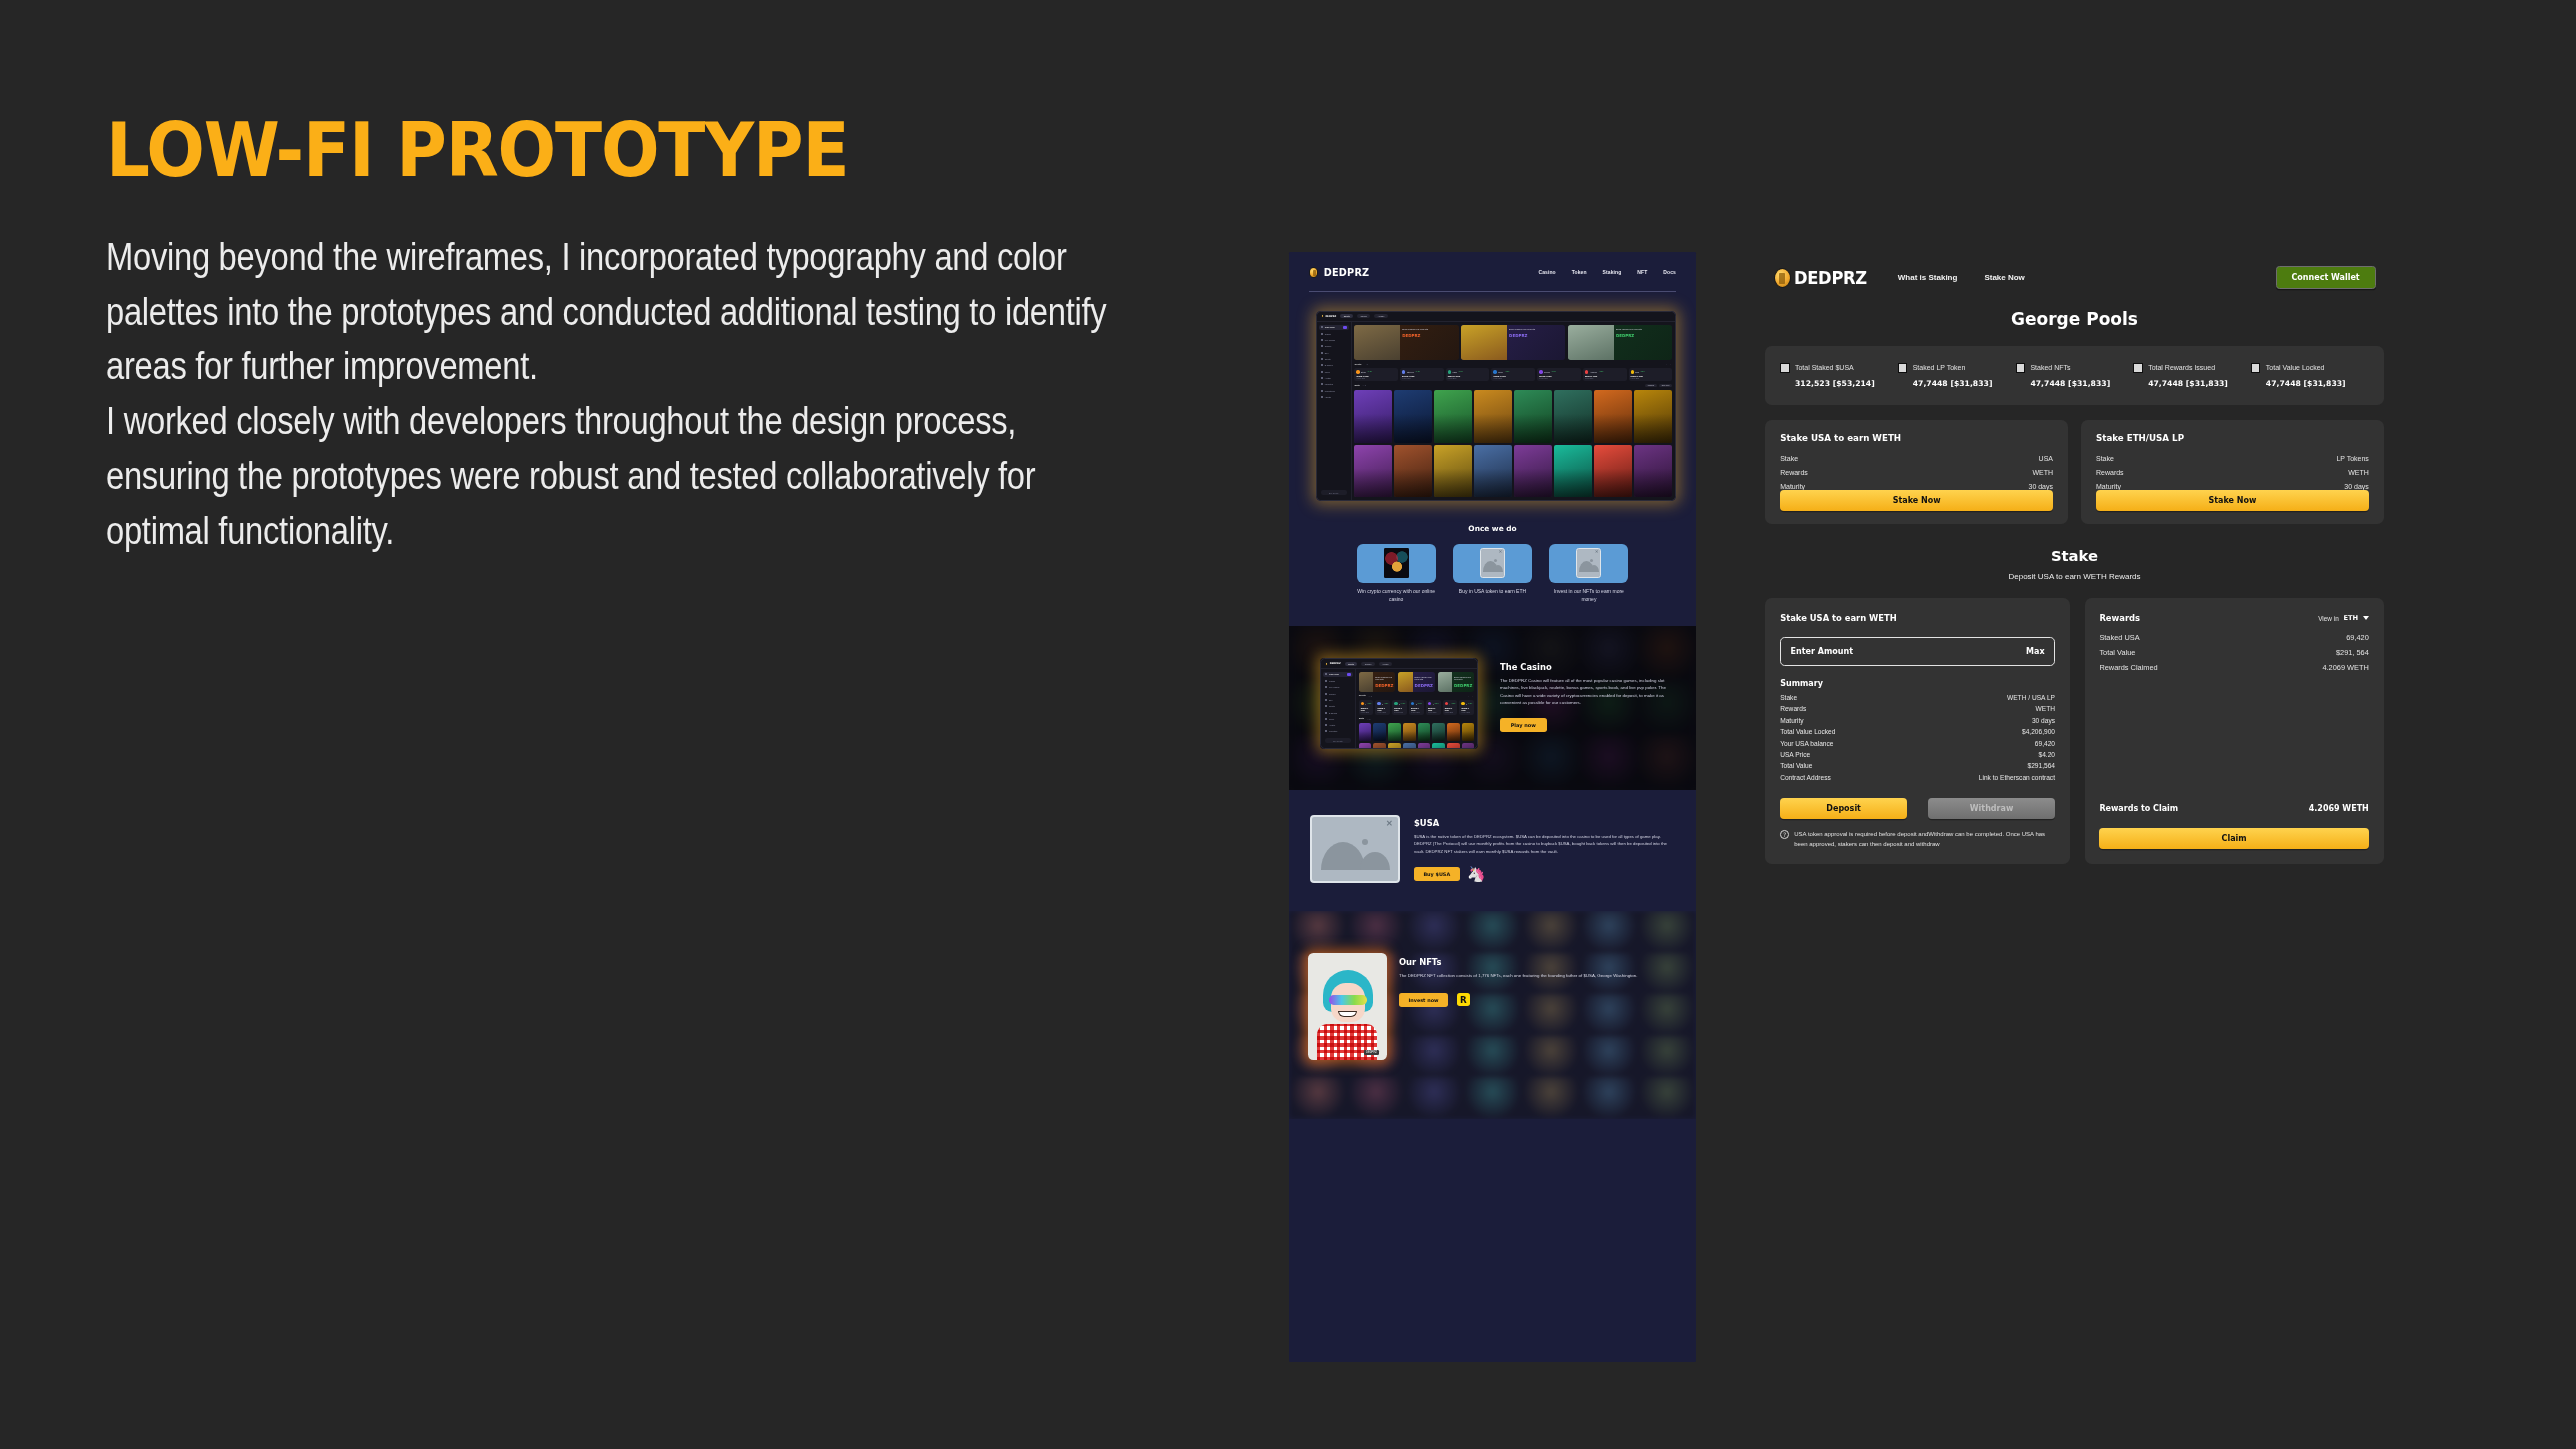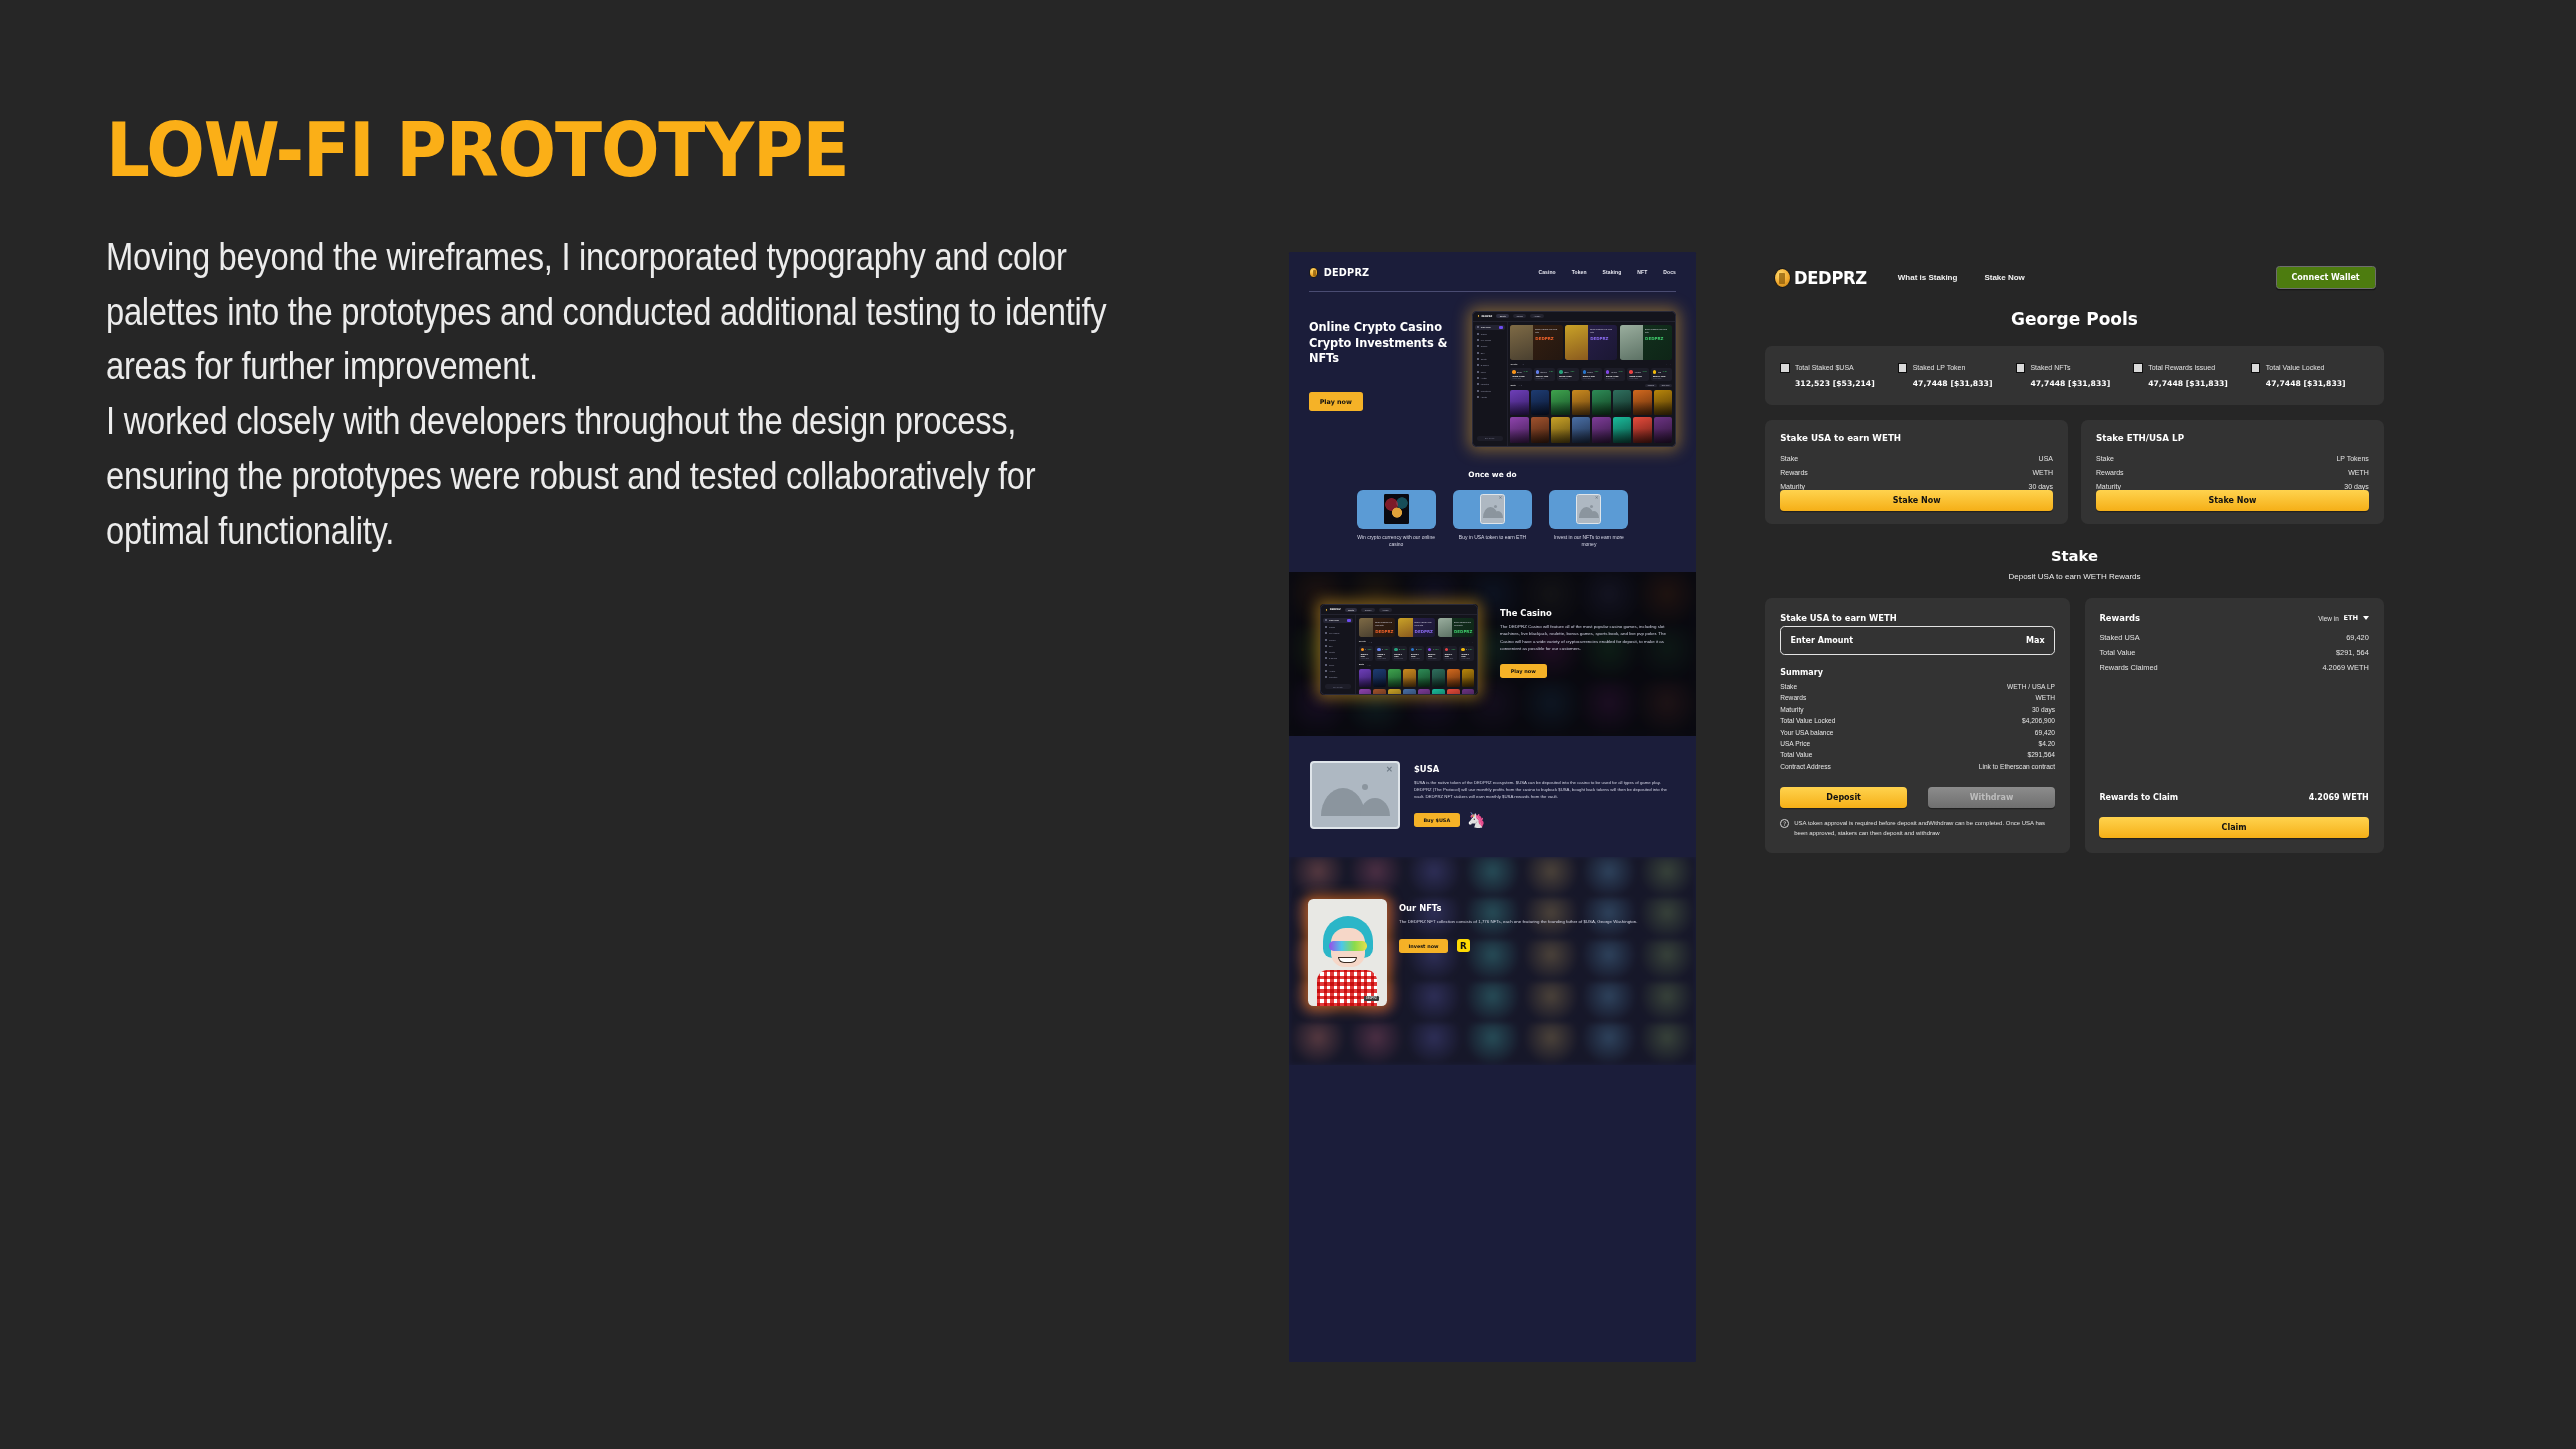--- a/index.html
+++ b/index.html
@@ -350,21 +350,21 @@
   .st-h2 { text-align:center; color:#fff; font-weight:800; font-size: 14.8px; margin-top: 23px;
     font-family:"DejaVu Sans",sans-serif;}
   .st-sub { text-align:center; color:#EDEDED; font-size: 8px; margin-top: 8px;}
 
   .st-panels { margin: 17.4px 17.4px 0 17.4px; display:flex; gap: 14.8px;}
   .st-panel { background: #333333; border-radius: 6.7px; padding: 14.8px; }
   .st-panel.left { flex: 1.02; display:flex; flex-direction:column; }
   .st-panel.right { flex: 1; display:flex; flex-direction:column; }
   .st-panel h4 { color:#fff; font-size: 8.4px; font-family:"DejaVu Sans",sans-serif; font-weight:800;}
   .st-amount {
-    margin-top: 3px; border: 1px solid #E3E3E3; border-radius: 4.7px;
+    margin-top: 14px; border: 1px solid #E3E3E3; border-radius: 4.7px;
     padding: 8.7px 9.4px; display:flex; align-items:center; justify-content: space-between;
   }
   .st-amount .ph { color:#fff; font-weight:800; font-size: 8px; font-family:"DejaVu Sans",sans-serif;}
   .st-amount .mx { color:#fff; font-weight:800; font-size: 8px; font-family:"DejaVu Sans",sans-serif;}
   .st-summary-title { color:#fff; font-weight:800; font-size: 8px; margin-top: 13.4px;
     font-family:"DejaVu Sans",sans-serif;}
   .st-summary { margin-top: 6px; display:flex; flex-direction:column; gap: 4.4px;}
   .st-summary .st-row { font-size: 6.6px; color:#E7E7E7;}
   .st-actions { display:flex; gap: 21px; margin-top: 17.4px;}
   .st-actions .st-btn { flex: 1; }
@@ -409,24 +409,20 @@
       <span>Casino</span>
       <span>Token</span>
       <span>Staking</span>
       <span>NFT</span>
       <span>Docs</span>
     </div>
   </div>
   <div class="lp-divider"></div>
 
   <div class="lp-hero">
-    <div class="lp-hero-left">
-      <div class="lp-hero-h1">Online Crypto Casino Crypto Investments &amp; NFTs</div>
-      <div class="btn-yellow lp-play-btn">Play now</div>
-    </div>
     <div class="lp-hero-shot">
       <div class="shot">
         <div class="shot-top">
           <div class="shot-logo">
               <div class="coin-icon"></div>
               <b>DEDPRZ</b>
             </div>
           <div class="pill active">Sports</div>
           <div class="pill">Casino</div>
           <div class="pill">Arcade</div>

